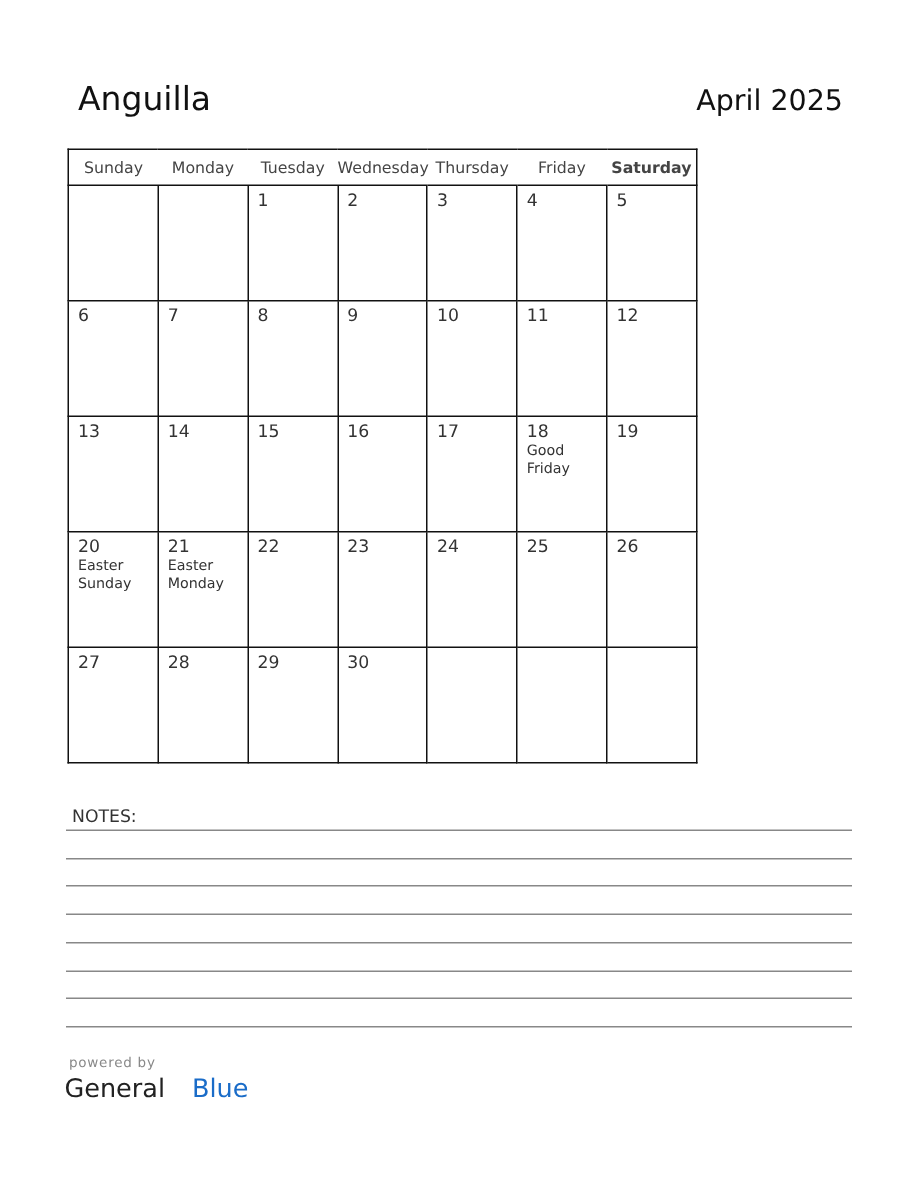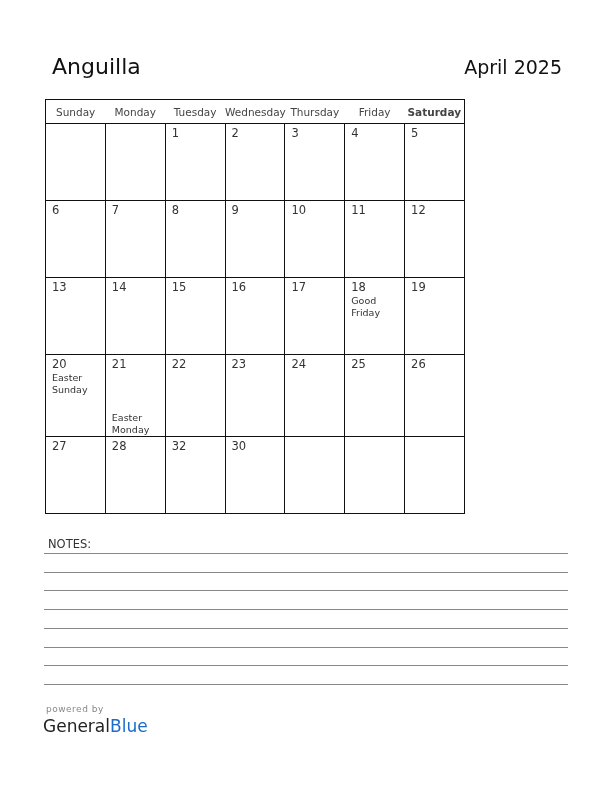--- a/index.html
+++ b/index.html
@@ -11,21 +11,21 @@
   table.cal th:first-child { border-left: 1.2px solid #111; }
   table.cal th:last-child { border-right: 1.2px solid #111; font-weight: bold; }
   table.cal td { height: 76px; border: 1.2px solid #111; vertical-align: top; padding: 0; }
   .daynum { font-size: 11.5px; color: #333; padding: 3px 0 0 6px; display: block; line-height: 13px; }
   .holiday { font-size: 9.5px; color: #333; padding: 1px 0 0 6px; display: block; line-height: 12px; }
   .notes-label { position: absolute; left: 48px; top: 537px; font-size: 11.5px; color: #333; }
   .note-line { position: absolute; left: 44px; width: 524px; height: 0; border-top: 1px solid #888; }
   .powered { position: absolute; left: 46px; top: 704px; font-size: 9px; color: #888; letter-spacing: 0.5px; }
   .brand { position: absolute; left: 43px; top: 716px; font-size: 17px; }
   .brand .g { color: #222; }
-  .brand .b { color: #1a6cc8; }
+  .brand .b { color: #1a6cc8; padding-left: 18px; }
 </style>
 </head>
 <body>
 
 <div class="title-left">Anguilla</div>
 <div class="title-right">April 2025</div>
 
 <table class="cal">
   <thead>
     <tr>
@@ -109,21 +109,21 @@
           <span class="daynum">19</span>
         </td>
       </tr>
       <tr>
         <td>
           <span class="daynum">20</span>
           <span class="holiday" style="width: 52px;">Easter Sunday</span>
         </td>
         <td>
           <span class="daynum">21</span>
-          <span class="holiday" style="width: 52px; margin-top: 40px;">Easter Monday</span>
+          <span class="holiday" style="width: 52px;">Easter Monday</span>
         </td>
         <td>
           <span class="daynum">22</span>
         </td>
         <td>
           <span class="daynum">23</span>
         </td>
         <td>
           <span class="daynum">24</span>
         </td>
@@ -135,21 +135,21 @@
         </td>
       </tr>
       <tr>
         <td>
           <span class="daynum">27</span>
         </td>
         <td>
           <span class="daynum">28</span>
         </td>
         <td>
-          <span class="daynum">32</span>
+          <span class="daynum">29</span>
         </td>
         <td>
           <span class="daynum">30</span>
         </td>
         <td>
           <span class="daynum"></span>
         </td>
         <td>
           <span class="daynum"></span>
         </td>

